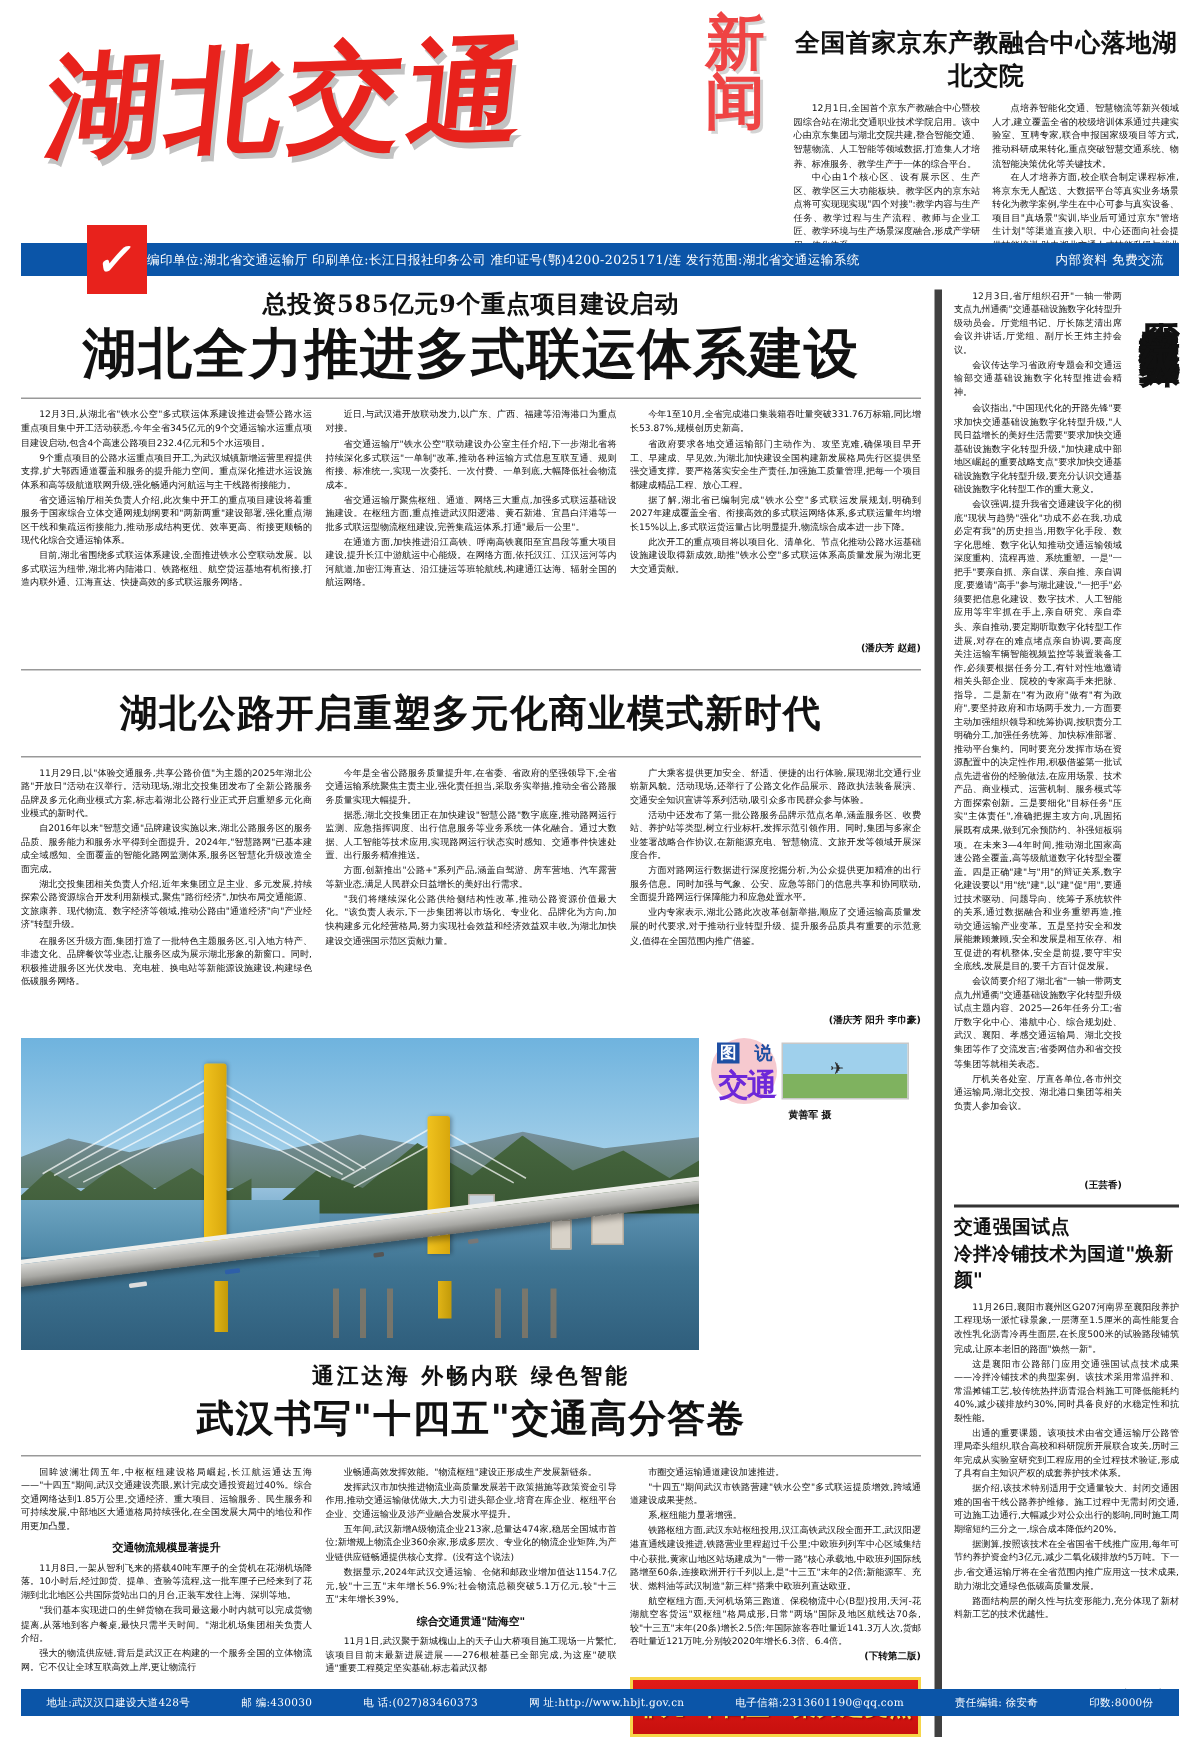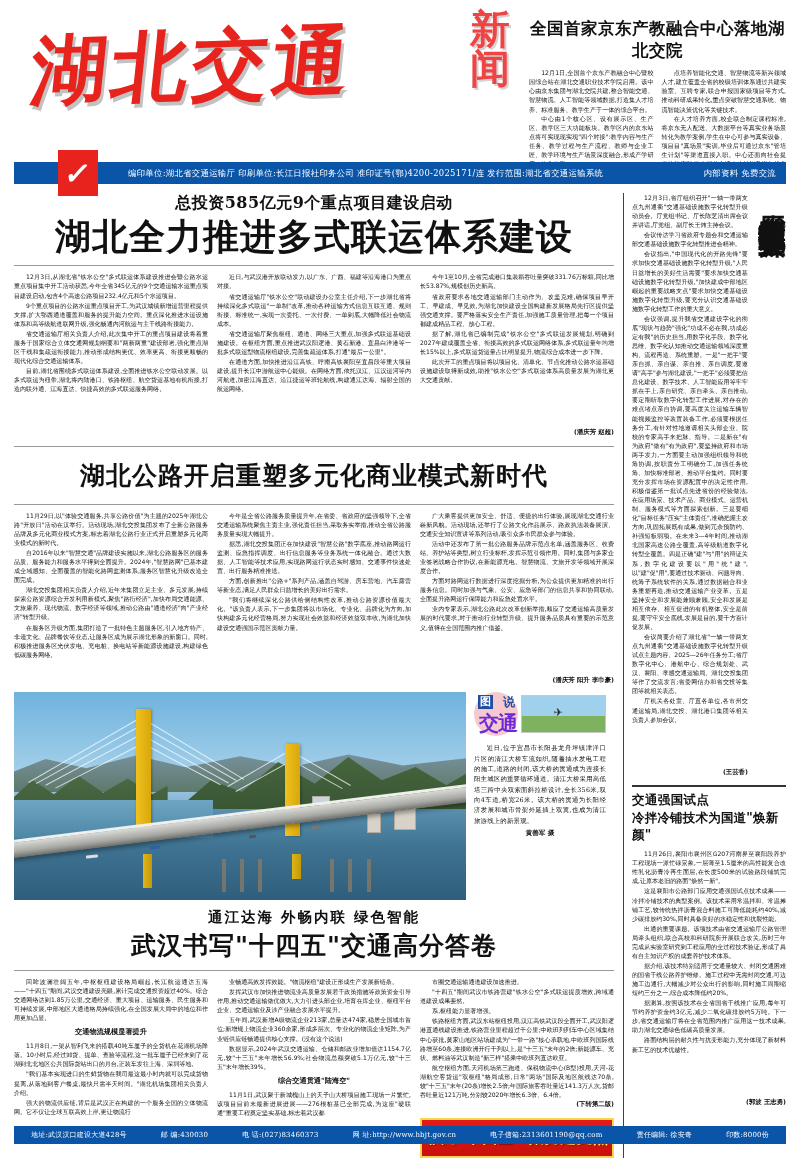--- a/index.html
+++ b/index.html
@@ -53,36 +53,36 @@
   .mh-cols p { text-indent: 2em; }
   .byline { text-align: right; font-weight: 700; font-size: 6.4px; margin-top: 44px; }
 
   
   .bluebar {
     height: 22px; background: #0b55a8; color: #fff;
     display: flex; align-items: center;
     font-family: "DejaVu Serif", serif;
     font-size: 8.4px; position: relative; margin-top: 2px;
   }
-  .bluebar .b-left { padding-left: 114px; letter-spacing: .3px; }
+  .bluebar .b-left { padding-left: 84px; letter-spacing: .3px; }
   .bluebar .b-right { position: absolute; right: 10px; letter-spacing: .3px; }
   .flagmark {
     position: absolute; left: 44px; top: -12px;
     width: 40px; height: 46px; background: #e8221c;
     display: flex; align-items: center; justify-content: center;
   }
   .flagmark span {
     color: #fff; font-size: 30px; font-weight: 700;
     font-family: "DejaVu Serif", serif; transform: skewX(-10deg);
   }
 
   
   .content { display: flex; gap: 9px; padding-top: 9px; }
   .left-zone { width: 600px; }
-  .right-zone { width: 163px; border-left: 1px solid #404040; padding-left: 8px; }
+  .right-zone { width: 163px; border-left: 5px solid #404040; padding-left: 8px; }
 
   
   .kicker {
     font-family: "DejaVu Serif", serif;
     font-weight: 700; font-size: 16px; text-align: center; letter-spacing: .5px;
   }
   .mainhead {
     font-family: "DejaVu Serif", serif;
     font-weight: 700; font-size: 36px; text-align: center;
     letter-spacing: 1px; margin-top: 2px; line-height: 1.15;
@@ -370,23 +370,20 @@
           <div class="capbadge">
             <div class="tuoshuo">
               <div class="t1">图</div>
               <div class="t2">说</div>
               <div class="t3">交通</div>
             </div>
             <div class="capthumb">
               <div class="plane">✈</div>
             </div>
           </div>
-          <div class="captext">
-            <p>近日,位于宜昌市长阳县龙舟坪镇津洋口片区的清江大桥车流如织,随着抽水发电工程的施工,道路的封闭,该大桥的贯通成为连接长阳主城区的重要循环通道。清江大桥采用高低塔三跨中央双索面斜拉桥设计,全长356米,双向4车道,桥宽26米。该大桥的贯通为长阳经济发展和城市骨架外延插上双翼,也成为清江旅游线上的新景观。</p>
-          </div>
           <div class="capcred">黄善军 摄</div>
         </div>
       </div>
 
       <div class="head3-kick">通江达海  外畅内联  绿色智能</div>
       <div class="head3">武汉书写"十四五"交通高分答卷</div>
       <div class="rule-thin"></div>
 
       <div class="cols3">
         <div>

